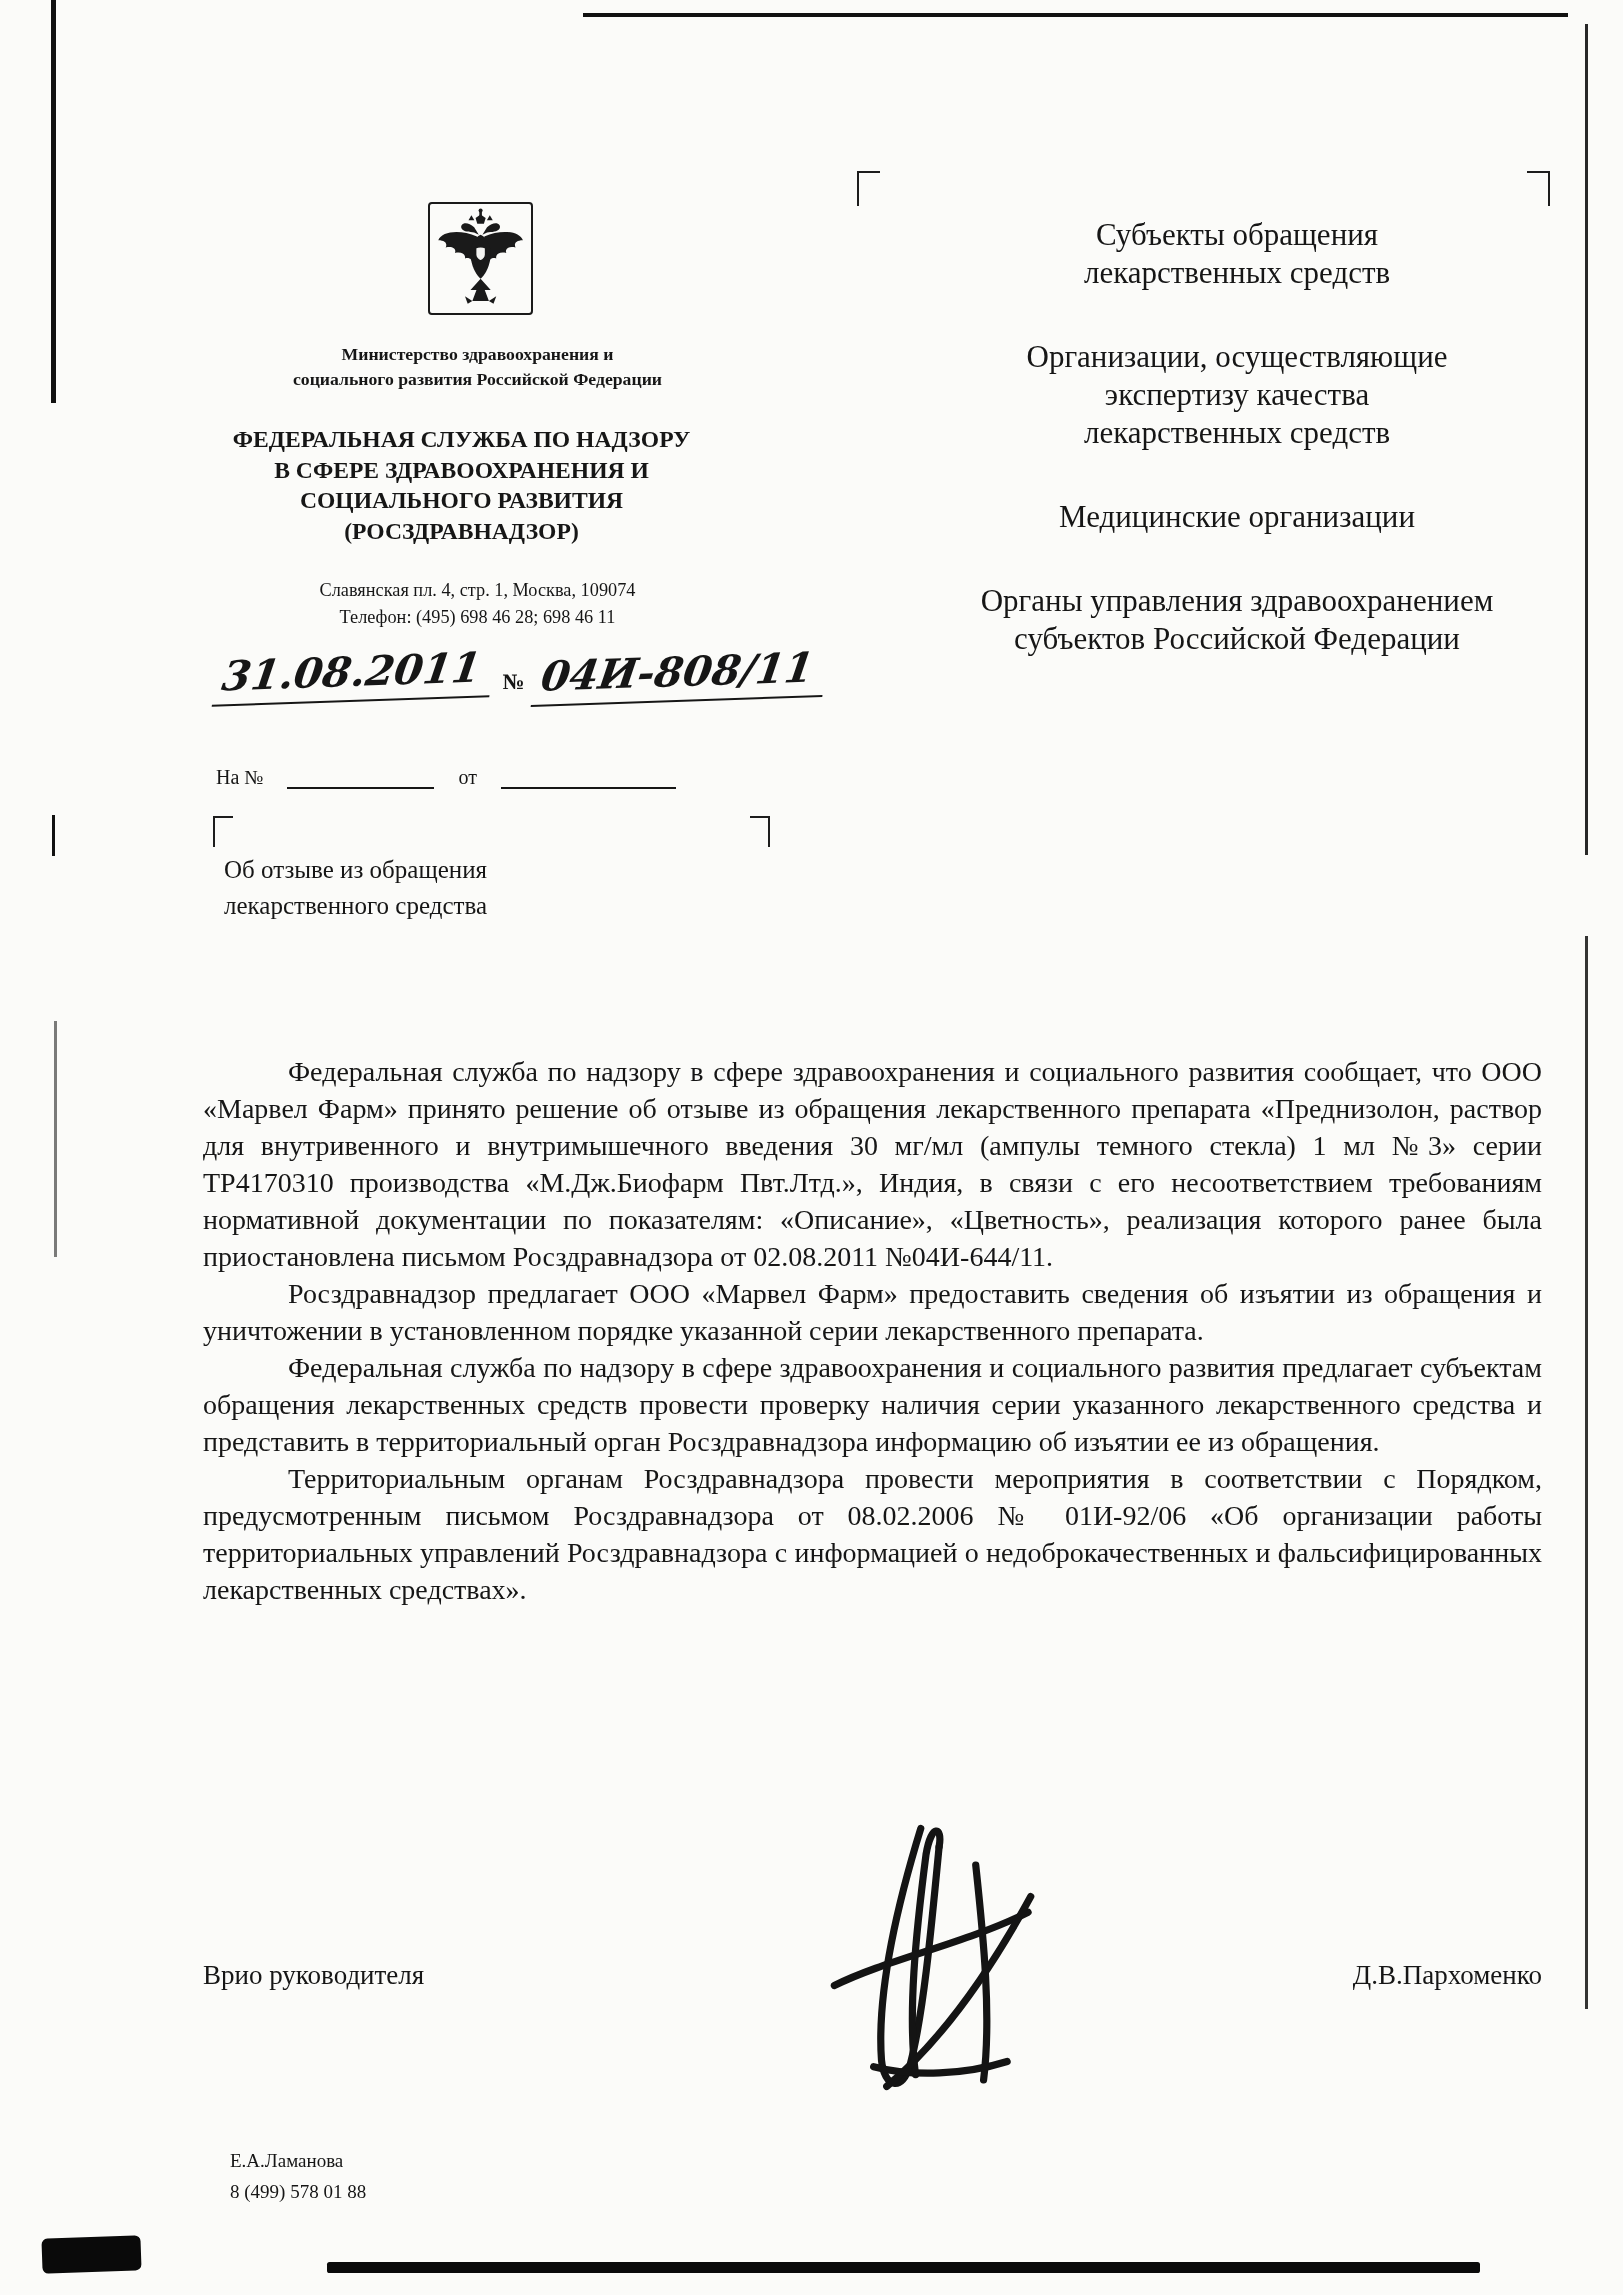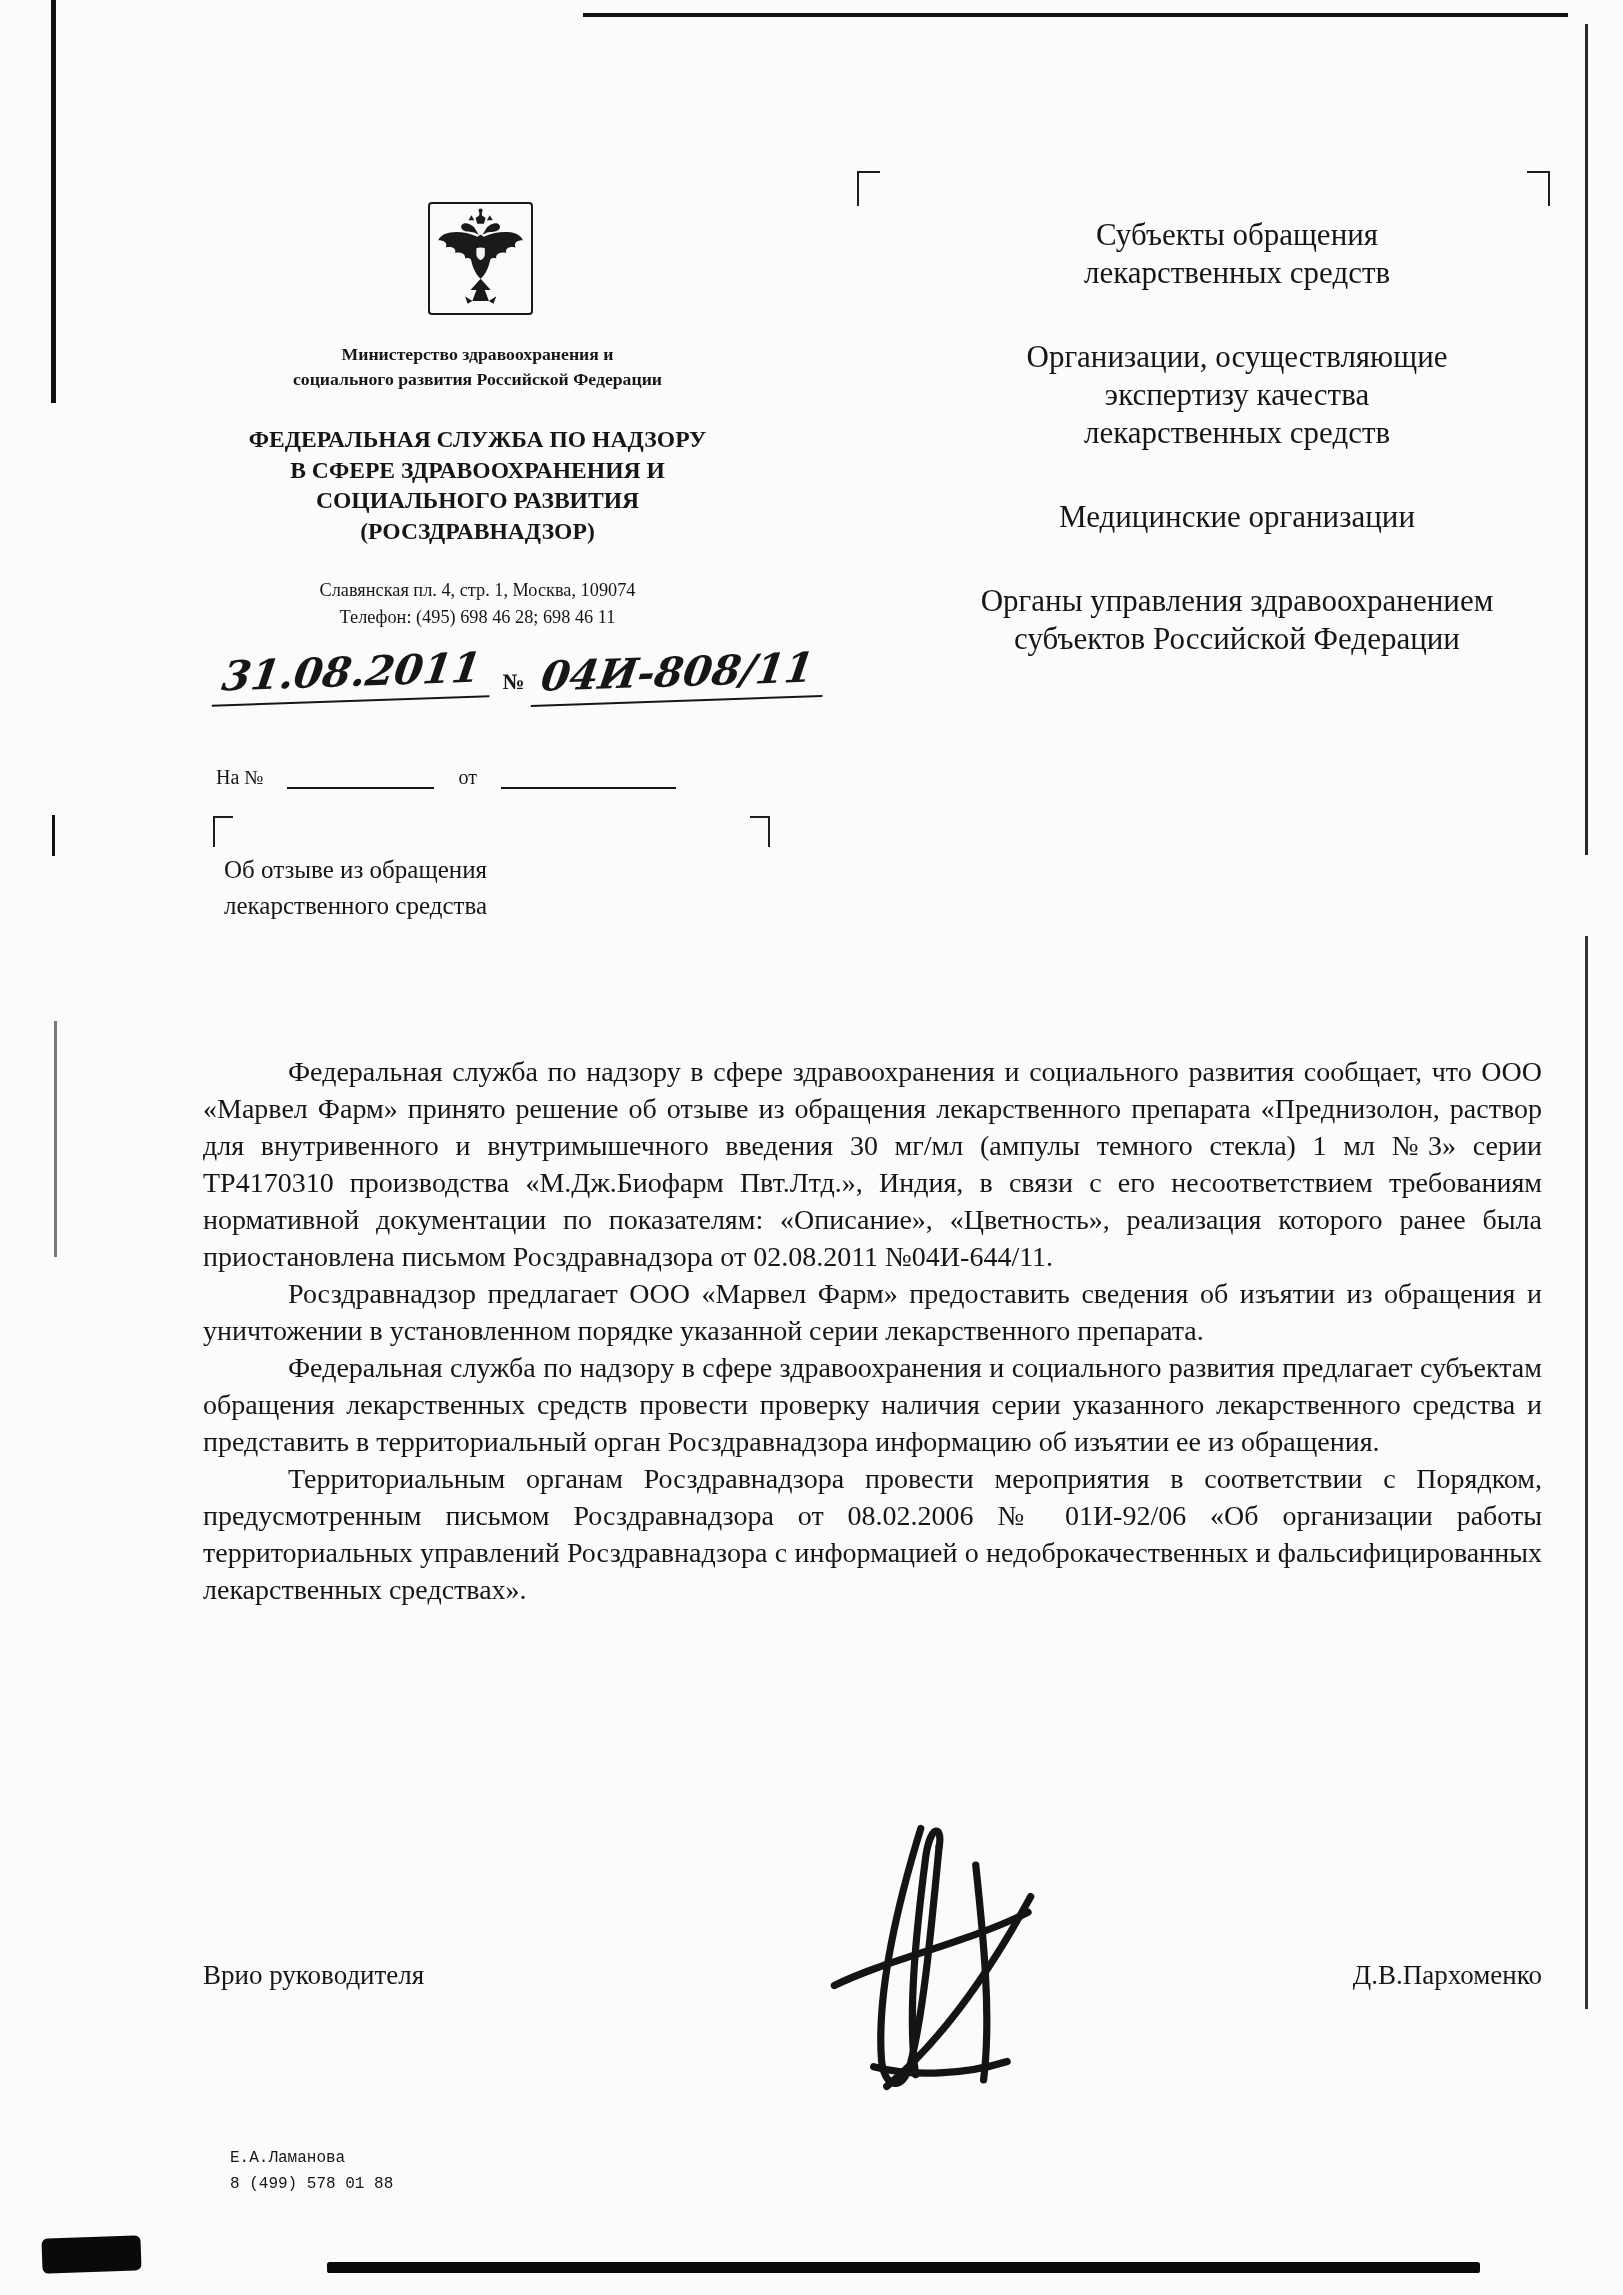--- a/index.html
+++ b/index.html
@@ -37,21 +37,21 @@
     border:2.6px solid #1a1a1a; border-radius:3.9px; box-sizing:border-box;
     display:flex; align-items:center; justify-content:center; padding:3.9px;
   }
   .emblem-box svg { width:100%; height:100%; }
   .ministry {
     position:absolute; left:196px; top:342px; width:563px;
     font-size:17.7px; font-weight:bold; text-align:center;
     line-height:1.4; white-space:pre-line;
   }
   .agency {
-    position:absolute; left:196px; top:424px; width:563px;
+    position:absolute; left:180px; top:424px; width:563px;
     font-size:23.6px; font-weight:bold; text-align:center;
     line-height:1.3; white-space:pre-line;
   }
   .addr-block {
     position:absolute; left:196px; top:577px; width:563px;
     font-size:18.3px; text-align:center; line-height:1.45;
   }
   .doc-line {
     position:absolute; left:216px; top:652px; width:576px;
     display:flex; align-items:flex-end; gap:10.5px;
@@ -96,21 +96,21 @@
     display:flex; justify-content:space-between; font-size:27px;gap:24px;
   }
   .sig-scribble {
     position:absolute; left:795px; top:1818px; width:262px; height:288px;
   }
   .sig-scribble svg { width:100%; height:100%; }
 
   
   .footer {
     position:absolute; left:230px; top:2146px;
-    font-size:16px; line-height:1.62;font-family:Liberation Mono, monospace;
+    font-size:19px; line-height:1.62;
   }
 </style>
 </head>
 <body>
 
 <div class="page">
 
   <div class="art a-top"></div>
   <div class="art a-left1"></div>
   <div class="art a-left2"></div>

